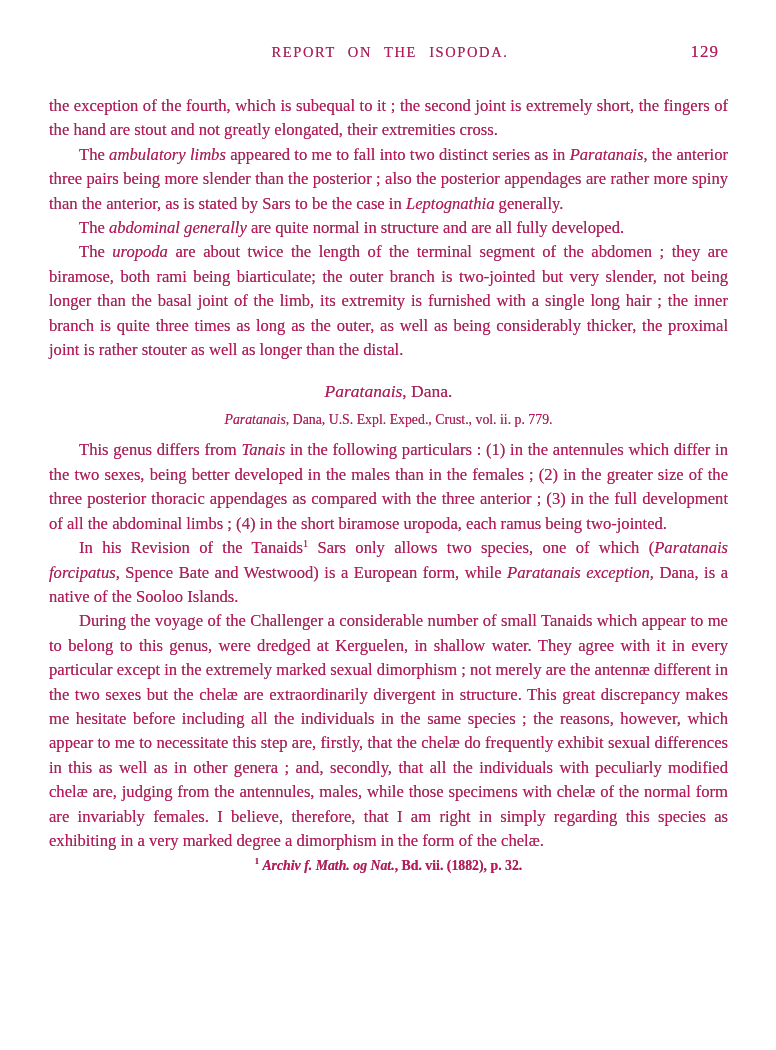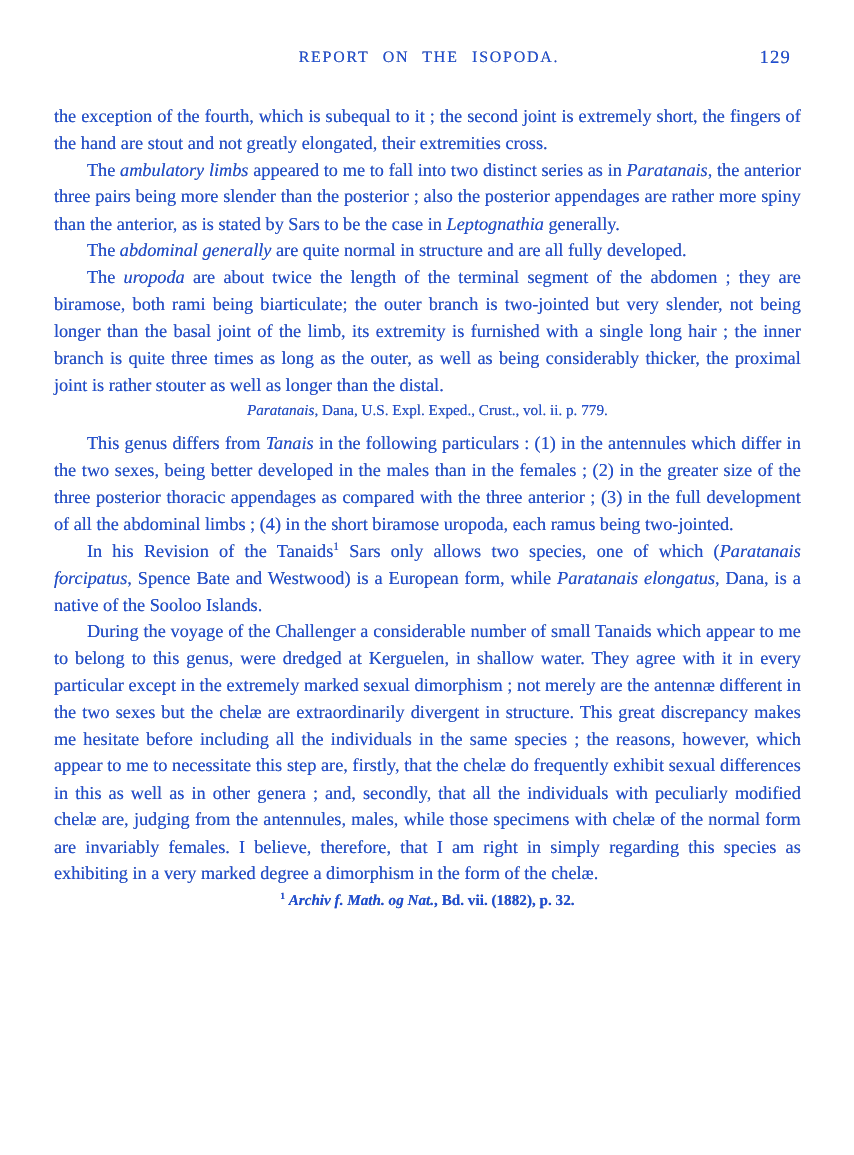--- a/index.html
+++ b/index.html
@@ -5,21 +5,21 @@
   html, body {
     margin: 0;
     padding: 0;
     background: #ffffff;
   }
   .page {
     position: relative;
     width: 776px;
     height: 1050px;
     background: #ffffff;
-    color: #1d4ed8;
+    color: #be185d;
     font-family: "Liberation Serif", "DejaVu Serif", serif;
     overflow: hidden;
     text-shadow: 0 0 0.5px rgba(20, 18, 15, 0.55);
   }
   .running-header {
     position: absolute;
     top: 44px;
     left: 49px;
     right: 45px;
     height: 20px;
@@ -104,25 +104,26 @@
 
     <p class="para no-indent"><span>the exception of the fourth, which is subequal to it ; the second joint is extremely short, the fingers of the hand are stout and not greatly elongated, their extremities cross.</span></p>
 
     <p class="para"><span>The </span><span class="italic">ambulatory limbs</span><span> appeared to me to fall into two distinct series as in </span><span class="italic">Paratanais</span><span>, the anterior three pairs being more slender than the posterior ; also the posterior appendages are rather more spiny than the anterior, as is stated by Sars to be the case in </span><span class="italic">Leptognathia</span><span> generally.</span></p>
 
     <p class="para"><span>The </span><span class="italic">abdominal generally</span><span> are quite normal in structure and are all fully developed.</span></p>
 
     <p class="para"><span>The </span><span class="italic">uropoda</span><span> are about twice the length of the terminal segment of the abdomen ; they are biramose, both rami being biarticulate; the outer branch is two-jointed but very slender, not being longer than the basal joint of the limb, its extremity is furnished with a single long hair ; the inner branch is quite three times as long as the outer, as well as being considerably thicker, the proximal joint is rather stouter as well as longer than the distal.</span></p>
 
 
+    <h2 class="genus-heading"><span class="italic">Paratanais</span><span>, Dana.</span></h2>
 
     <div class="reference-line"><span class="italic">Paratanais</span><span>, Dana, U.S. Expl. Exped., Crust., vol. ii. p. 779.</span></div>
 
     <p class="para"><span>This genus differs from </span><span class="italic">Tanais</span><span> in the following particulars : (1) in the antennules which differ in the two sexes, being better developed in the males than in the females ; (2) in the greater size of the three posterior thoracic appendages as compared with the three anterior ; (3) in the full development of all the abdominal limbs ; (4) in the short biramose uropoda, each ramus being two-jointed.</span></p>
 
-    <p class="para"><span>In his Revision of the Tanaids</span><sup>1</sup><span> Sars only allows two species, one of which (</span><span class="italic">Paratanais forcipatus</span><span>, Spence Bate and Westwood) is a European form, while </span><span class="italic">Paratanais elongatus</span><span>, Dana, is a native of the Sooloo Islands.</span></p>
+    <p class="para"><span>In his Revision of the Tanaids</span><sup>1</sup><span> Sars only allows two species, one of which (</span><span class="italic">Paratanais forcipatus</span><span>, Spence Bate and Westwood) is a European form, while </span><span class="italic">Paratanais exception</span><span>, Dana, is a native of the Sooloo Islands.</span></p>
 
     <p class="para"><span>During the voyage of the Challenger a considerable number of small Tanaids which appear to me to belong to this genus, were dredged at Kerguelen, in shallow water. They agree with it in every particular except in the extremely marked sexual dimorphism ; not merely are the antennæ different in the two sexes but the chelæ are extraordinarily divergent in structure.  This great discrepancy makes me hesitate before including all the individuals in the same species ;  the reasons, however, which appear to me to necessitate this step are, firstly, that the chelæ do frequently exhibit sexual differences in this as well as in other genera ; and, secondly, that all the individuals with peculiarly modified chelæ are, judging from the antennules, males, while those specimens with chelæ of the normal form are invariably females.  I believe, therefore, that I am right in simply regarding this species as exhibiting in a very marked degree a dimorphism in the form of the chelæ.</span></p>
 
     <div class="footnote"><sup>1</sup><span> </span><span class="italic">Archiv f. Math. og Nat.</span><span>, Bd. vii. (1882), p. 32.</span></div>
 
   </main>
 </div>
 
 </body></html>

